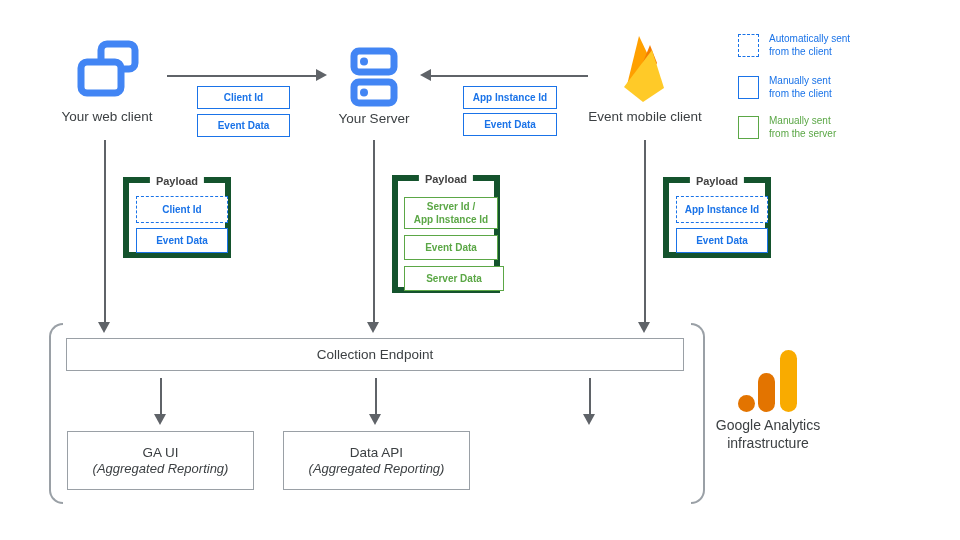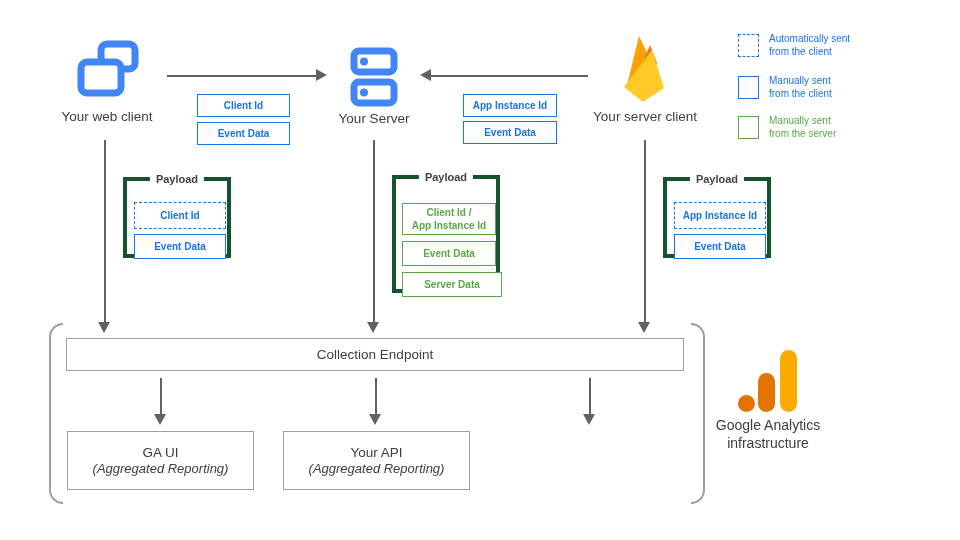--- a/index.html
+++ b/index.html
@@ -10,24 +10,24 @@
   .hline{position:absolute;height:2px;background:#5f6368;}
   .vline{position:absolute;width:2px;background:#5f6368;}
   .ah-r{position:absolute;width:0;height:0;border-top:6.5px solid transparent;
         border-bottom:6.5px solid transparent;border-left:11px solid #5f6368;}
   .ah-l{position:absolute;width:0;height:0;border-top:6.5px solid transparent;
         border-bottom:6.5px solid transparent;border-right:11px solid #5f6368;}
   .ah-d{position:absolute;width:0;height:0;border-left:6.5px solid transparent;
         border-right:6.5px solid transparent;border-top:11px solid #5f6368;}
   .tag{position:absolute;border:1px solid #1a73e8;color:#1a73e8;background:#fff;
        font-size:10px;font-weight:bold;line-height:13px;display:flex;align-items:center;
-       justify-content:center;text-align:center;white-space:pre-line;box-sizing:border-box;margin-top:8px;}
+       justify-content:center;text-align:center;white-space:pre-line;box-sizing:border-box;}
   .tag.dashed{border:1.5px dashed #1a73e8;}
   .tag.green{border-color:#5ba746;color:#5ba746;}
-  .payload{position:absolute;border:4px solid #14532d;background:#fff;box-sizing:border-box;}
+  .payload{position:absolute;border:6px solid #14532d;background:#fff;box-sizing:border-box;}
   .payload-title{position:absolute;top:-8px;left:50%;transform:translateX(-50%);
        background:#fff;padding:0 6px;font-size:11px;font-weight:bold;color:#424242;
        white-space:nowrap;}
   .legend-box{position:absolute;width:21px;height:23px;border:1.5px solid #1a73e8;
        box-sizing:border-box;background:#fff;}
   .legend-box.dashed{border-style:dashed;}
   .legend-box.green{border-color:#5ba746;}
   .legend-label{position:absolute;font-size:10px;line-height:13px;color:#1a73e8;
        white-space:pre-line;}
   .legend-label.green{color:#5ba746;}
@@ -61,21 +61,21 @@
     <circle cx="14" cy="14.5" r="4" fill="#4285f4"></circle>
     <circle cx="14" cy="45.5" r="4" fill="#4285f4"></circle>
   </svg>
   <div class="node-label" style="left:324px;top:111px;width:100px">Your Server</div>
 
   <svg class="abs" style="left:619px;top:33px;width:52px;height:70px" viewBox="0 0 52 70">
     <polygon points="8,52 20,3 29,22 12,57" fill="#ffa000"></polygon>
     <polygon points="13,56 31,12 38,30 19,62" fill="#f57c00"></polygon>
     <polygon points="33,17 5,54 24,69 45,55" fill="#ffca28"></polygon>
   </svg>
-  <div class="node-label" style="left:585px;top:109px;width:120px">Your server client</div>
+  <div class="node-label" style="left:585px;top:109px;width:120px">Event mobile client</div>
 
   <div class="hline" style="left:167px;top:75px;width:150px"></div>
   <div class="ah-r" style="left:316px;top:69px"></div>
 
   <div class="ah-l" style="left:420px;top:69px"></div>
   <div class="hline" style="left:431px;top:75px;width:157px"></div>
 
   <div class="tag" style="left:197px;top:86px;width:93px;height:23px">Client Id</div>
   <div class="tag" style="left:197px;top:114px;width:93px;height:23px">Event Data</div>
 
@@ -106,21 +106,21 @@
   <div class="ah-d" style="left:638px;top:322px"></div>
 
   <div class="payload" style="left:123px;top:177px;width:108px;height:81px">
     <span class="payload-title">Payload</span>
     <div class="tag dashed" style="left:7px;top:13px;width:92px;height:27px">Client Id</div>
     <div class="tag" style="left:7px;top:45px;width:92px;height:25px">Event Data</div>
   </div>
 
   <div class="payload" style="left:392px;top:175px;width:108px;height:118px">
     <span class="payload-title">Payload</span>
-    <div class="tag green" style="left:6px;top:16px;width:94px;height:32px">Client Id /
+    <div class="tag green" style="left:6px;top:16px;width:94px;height:32px">Server Id /
 App Instance Id</div>
     <div class="tag green" style="left:6px;top:54px;width:94px;height:25px">Event Data</div>
     <div class="tag green" style="left:6px;top:85px;width:100px;height:25px">Server Data</div>
   </div>
 
   <div class="payload" style="left:663px;top:177px;width:108px;height:81px">
     <span class="payload-title">Payload</span>
     <div class="tag dashed" style="left:7px;top:13px;width:92px;height:27px">App Instance Id</div>
     <div class="tag" style="left:7px;top:45px;width:92px;height:25px">Event Data</div>
   </div>
@@ -139,21 +139,21 @@
   <div class="ah-d" style="left:369px;top:414px"></div>
 
   <div class="vline" style="left:589px;top:378px;height:37px"></div>
   <div class="ah-d" style="left:583px;top:414px"></div>
 
   <div class="gbox" style="left:67px;top:431px;width:187px;height:59px">
     <span class="t">GA UI</span>
     <span class="s">(Aggregated Reporting)</span>
   </div>
   <div class="gbox" style="left:283px;top:431px;width:187px;height:59px">
-    <span class="t">Your API</span>
+    <span class="t">Data API</span>
     <span class="s">(Aggregated Reporting)</span>
   </div>
 
   <svg class="abs" style="left:737px;top:348px;width:62px;height:66px" viewBox="0 0 62 66">
     <rect x="43" y="2" width="17" height="62" rx="8.5" fill="#f9ab00"></rect>
     <rect x="21" y="25" width="17" height="39" rx="8.5" fill="#e37400"></rect>
     <circle cx="9.5" cy="55.5" r="8.5" fill="#e37400"></circle>
   </svg>
   <div class="ga-caption" style="left:702px;top:416px;width:132px">Google Analytics
 infrastructure</div>

